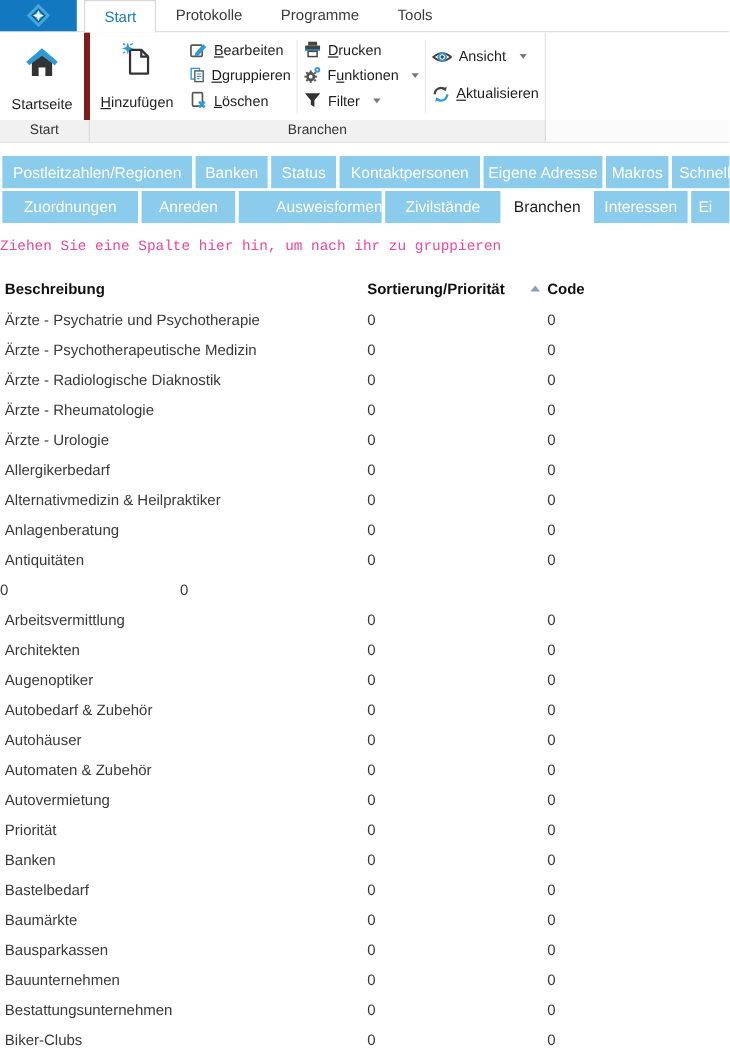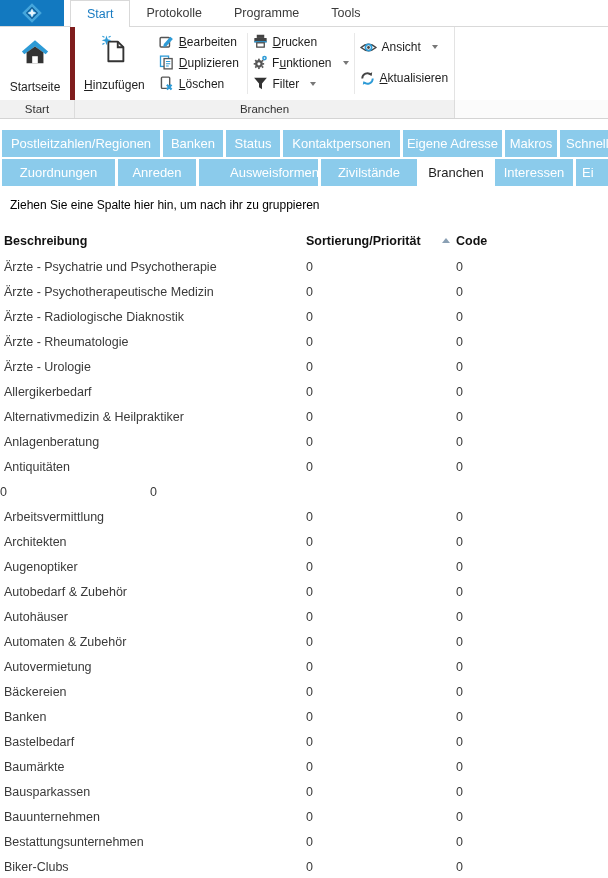--- a/index.html
+++ b/index.html
@@ -31,21 +31,21 @@
   .strip-cell { background:#f1f1f1; display:flex; align-items:center; justify-content:center; border-right:1px solid #dcdcdc; }
   .strip-rest { flex:1; background:#fbfbfb; }
   
   .tabzone { background:#fff; padding-top:11px; }
   .vtab-row { height:27px; display:flex; gap:3px; padding-left:2px; overflow:hidden; }
   .vtab-row + .vtab-row { margin-top:2px; }
   .vtab { background:#8bcbeb; color:#fff; font-size:13px; display:flex; align-items:center; justify-content:center; white-space:nowrap; overflow:hidden; cursor:default; }
   .vtab.active { background:#fff; color:#1e1e1e; }
   .vtab.clipped { justify-content:flex-start; padding-left:6px; }
   
-  .groupby { height:38px; display:flex; align-items:center; padding-left:10px; font-size:12px; color:#000000; }
+  .groupby { height:38px; display:flex; align-items:center; font-size:12px; color:#ec4899;font-family:Liberation Mono, monospace; }
   .hrow { height:26px; margin-top:4px; display:flex; align-items:center; font-weight:700; font-size:12.5px; color:#111; }
   .grow { height:25px; display:flex; align-items:center; font-size:12.5px; color:#3a3a3a; }
   .c1 { flex:0 0 306px; padding-left:4px; white-space:nowrap; overflow:hidden; }
   .c2 { flex:0 0 150px; position:relative; }
   .c3 { flex:1; }
   .sort-arrow { position:absolute; right:6px; top:50%; margin-top:-3px; width:0; height:0;
     border-left:4px solid transparent; border-right:4px solid transparent; border-bottom:5px solid #8aa0b4; }
 </style>
 </head>
 <body>
@@ -100,21 +100,21 @@
           <path d="M5.2 10.6 L12.1 3 14.8 5.4 7.9 13 4.4 13.8 Z" fill="#2e9bd6"></path>
         </svg>
         <span><span></span><u>B</u><span>earbeiten</span></span>
       </div>
       <div class="sbtn">
         <svg width="15" height="15" viewBox="0 0 16 16">
           <rect x="1.6" y="1.2" width="8.6" height="11" fill="#fff" stroke="#2e9bd6" stroke-width="1.4"></rect>
           <rect x="5.4" y="3.8" width="8.6" height="11" fill="#fff" stroke="#555" stroke-width="1.4"></rect>
           <path d="M7.4 7 h4.6 M7.4 9.4 h4.6 M7.4 11.8 h3" stroke="#2e9bd6" stroke-width="1.1" fill="none"></path>
         </svg>
-        <span><span></span><u>D</u><span>uplizieren</span></span>
+        <span><span></span><u>D</u><span>gruppieren</span></span>
       </div>
       <div class="sbtn">
         <svg width="15" height="15" viewBox="0 0 16 16">
           <rect x="2.6" y="1.2" width="8.8" height="12" rx="1" fill="#fff" stroke="#555" stroke-width="1.5"></rect>
           <path d="M8.4 9.4 l5 5 M13.4 9.4 l-5 5" stroke="#2e9bd6" stroke-width="2.3"></path>
         </svg>
         <span><span></span><u>L</u><span>öschen</span></span>
       </div>
     </div>
 
@@ -318,21 +318,21 @@
     <div class="c3">0</div>
   </div>
 
   <div class="grow">
     <div class="c1">Autovermietung</div>
     <div class="c2"><span class="val">0</span></div>
     <div class="c3">0</div>
   </div>
 
   <div class="grow">
-    <div class="c1">Bäckereien</div>
+    <div class="c1">Priorität</div>
     <div class="c2"><span class="val">0</span></div>
     <div class="c3">0</div>
   </div>
 
   <div class="grow">
     <div class="c1">Banken</div>
     <div class="c2"><span class="val">0</span></div>
     <div class="c3">0</div>
   </div>
 

